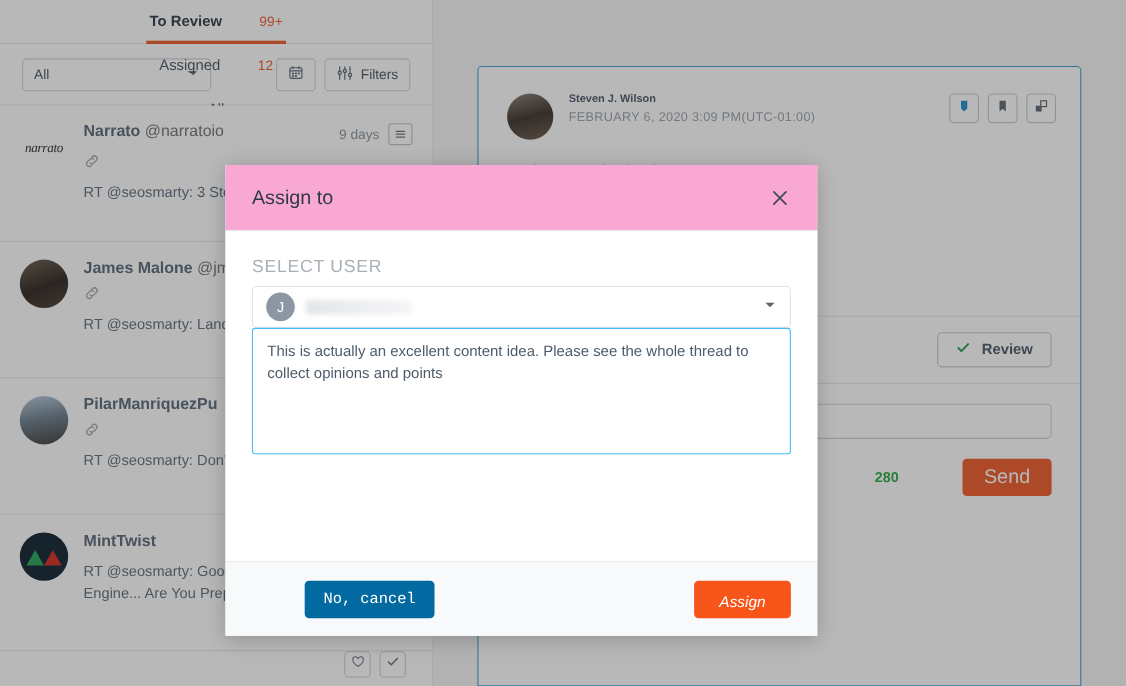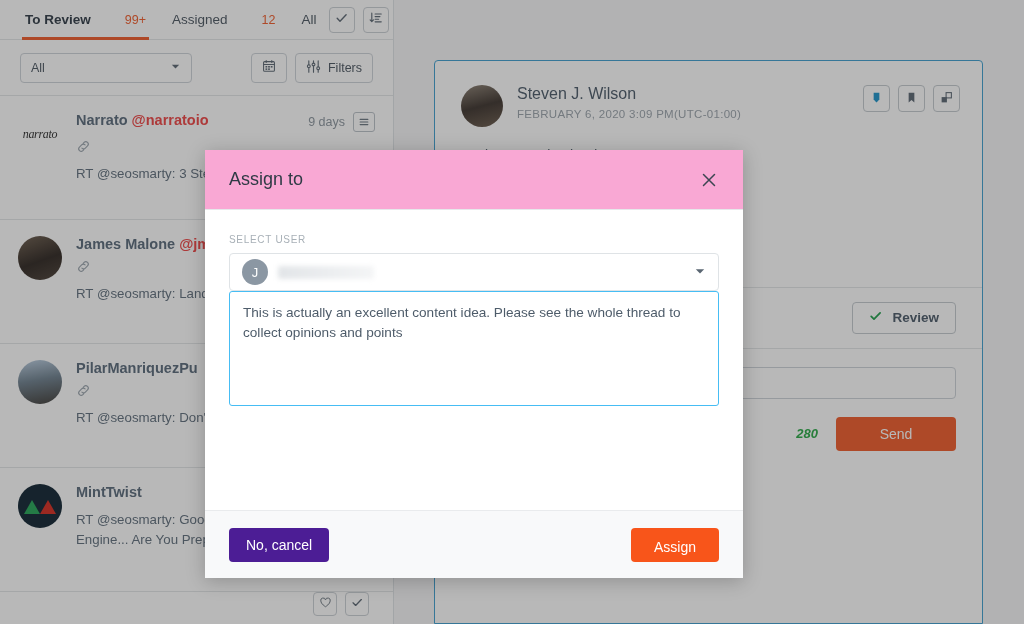--- a/index.html
+++ b/index.html
@@ -22,21 +22,21 @@
     z-index: 60;
   }
 
   
   .left-col {
     position: absolute; left: 0; top: 0; width: 394px; height: 624px;
     background: #ffffff; border-right: 1px solid #dfe3e6;
   }
   .tabs-bar {
     position: relative; height: 40px; border-bottom: 1px solid #e3e6e8;
-    display: flex; align-items: center; padding: 0 12px;
+    display: flex; align-items: center; padding: 0 12px; flex-direction: column;
   }
   .tab {
     position: relative; display: flex; align-items: baseline; gap: 6px;
     padding: 0 13px; height: 40px; line-height: 40px;
     font-size: 13.5px; color: #4a5560; cursor: pointer; white-space: nowrap;
   }
   .tab.active { font-weight: bold; color: #2f3a45; }
   .tab.active::after {
     content: ""; position: absolute; left: 10px; right: 10px; bottom: 0;
     height: 3px; background: #F15A29;
@@ -86,21 +86,21 @@
     position: absolute; bottom: 14px; width: 0; height: 0;
     border-left: 8px solid transparent; border-right: 8px solid transparent;
   }
   .av-mint .m1 { left: 6px; border-bottom: 14px solid #23a455; }
   .av-mint .m2 { right: 6px; border-bottom: 14px solid #d62b1f; }
 
   .msg-body { flex: 1; min-width: 0; }
   .msg-top { display: flex; align-items: flex-start; }
   .msg-name { font-size: 14.5px; color: #58697a; font-weight: bold;
     white-space: nowrap; overflow: hidden; text-overflow: clip; }
-  .msg-handle { font-weight: bold; color: #ef4444; }
+  .msg-handle { font-weight: normal; color: #737373; }
   .msg-meta { margin-left: auto; display: flex; align-items: center; gap: 8px;
     font-size: 12.5px; color: #8a949d; white-space: nowrap; }
   .msg-src {
     width: 22px; height: 20px; border: 1px solid #b9c0c6; border-radius: 3px;
     display: flex; align-items: center; justify-content: center; color: #6b7680;
   }
   .link-ico { margin: 7px 0 6px 0; color: #9aa4ad; }
   .msg-text { font-size: 13.3px; color: #5f6e7c; line-height: 1.5; }
 
   .list-actions {
@@ -116,21 +116,21 @@
   .detail-card {
     position: absolute; left: 40px; top: 60px; right: 41px; bottom: 0;
     border: 1px solid #3e9fd0; border-top-left-radius: 4px; border-top-right-radius: 4px;
     background: #ffffff;
   }
   .detail-head { display: flex; align-items: flex-start; padding: 24px 22px 0 26px; gap: 14px; }
   .av-steven {
     width: 42px; height: 42px; border-radius: 50%; flex: 0 0 42px;
     background: linear-gradient(165deg,#8b7f72 0%,#3b322c 50%,#6a5a4c 100%);
   }
-  .detail-name { font-size: 16px; color: #4a5968; font-weight: normal; }
+  .detail-name { font-size: 10px; color: #4a5968; font-weight: bold; }
   .detail-date { font-size: 11.5px; color: #9aa3ab; letter-spacing: 0.3px; margin-top: 5px; }
   .detail-head-actions { margin-left: auto; display: flex; gap: 8px; }
   .detail-head-actions .sq-btn { width: 27px; height: 27px; border-color: #c3c9ce; }
 
   .detail-body { padding: 16px 26px 0 26px; font-size: 14px; color: #4e5c6a; line-height: 1.75; }
   .detail-body .lnk { color: #2b88c4; }
   .detail-sep { height: 1px; background: #e3e6e8; margin: 22px 0 0 0; }
   .review-row { display: flex; justify-content: flex-end; padding: 14px 26px; }
   .review-btn {
     height: 32px; border: 1px solid #c3c9ce; border-radius: 4px; background: #fff;
@@ -139,43 +139,44 @@
   }
   .review-btn .chk { color: #1e9e4a; font-size: 14px; }
   .detail-sep2 { height: 1px; background: #e3e6e8; }
   .reply-area { padding: 18px 26px 0 26px; }
   .reply-input {
     height: 32px; border: 1px solid #cdd3d8; border-radius: 4px; background: #fff;
     width: 100%;
   }
   .send-row { display: flex; align-items: center; justify-content: flex-end;
     gap: 18px; padding: 18px 26px 0 26px; }
-  .char-count { font-size: 13px; color: #27a844; font-weight: bold; font-style: italic; }
+  .char-count { font-size: 13px; color: #27a844; font-weight: bold; }
   .send-btn {
-    width: 120px; height: 34px; border: none; border-radius: 4px;
-    background: #F15A29; color: #fff; font-size: 14px; cursor: pointer;
+    width: 81px; height: 34px; border: none; border-radius: 4px;
+    background: #F15A29; color: #fff; font-size: 18px; cursor: pointer;
     font-family: "Liberation Sans", sans-serif;
+    margin-left: 40px;
   }
 
   
   .modal {
     position: absolute; left: 205px; top: 150px; width: 538px; height: 428px;
     background: #ffffff; z-index: 100;
     box-shadow: 0 3px 18px rgba(0,0,0,0.22);
     display: flex; flex-direction: column;
   }
   .modal-head {
     height: 60px; background: #f9a8d4; border-bottom: 1px solid #e6e9eb;
     display: flex; align-items: center; padding: 0 24px;
   }
   .modal-title { font-size: 18px; color: #2f3a45; }
   .modal-close { margin-left: auto; cursor: pointer; color: #3c4651; line-height: 0; }
   .modal-body { flex: 1; padding: 24px 24px 0 24px; background: #fff; }
   .field-label {
-    font-size: 10px; color: #a8b0b7; letter-spacing: 0.7px; margin-bottom: 8px;
+    font-size: 16px; color: #a8b0b7; letter-spacing: 0.7px; margin-bottom: 8px;
   }
   .user-select {
     height: 38px; border: 1px solid #dfe3e6; border-radius: 4px;
     display: flex; align-items: center; padding: 0 12px; gap: 10px; cursor: pointer;
     background: #fff;
   }
   .user-av {
     width: 26px; height: 26px; border-radius: 50%; background: #8b97a3;
     color: #fff; font-size: 13px; display: flex; align-items: center;
     justify-content: center; flex: 0 0 26px;
@@ -193,27 +194,29 @@
     font-family: "Liberation Sans", sans-serif; resize: none; outline: none;
     background: #fff;
   }
   .modal-foot {
     height: 68px; background: #f8f9fa; border-top: 1px solid #e9ebed;
     display: flex; align-items: center; justify-content: space-between;
     padding: 0 24px;
   }
   .btn-cancel {
     height: 34px; padding: 0 17px; border: none; border-radius: 4px;
-    background: #4c1d95; color: #fff; font-size: 14px; cursor: pointer;
-    font-family: Liberation Sans, sans-serif;
+    background: #0369a1; color: #fff; font-size: 14px; cursor: pointer;
+    font-family: Liberation Mono, monospace;
+    margin-left: 48px;
   }
   .btn-assign {
     height: 34px; padding: 11px 23px; border: none; border-radius: 4px;
     background: #F8551A; color: #fff; font-size: 14px; cursor: pointer;
     font-family: "Liberation Sans", sans-serif;
+    font-style: italic;
   }
 </style>
 </head>
 <body>
 
 <div id="app">
 
   <div id="backdrop-app">
 
     <div class="left-col">

